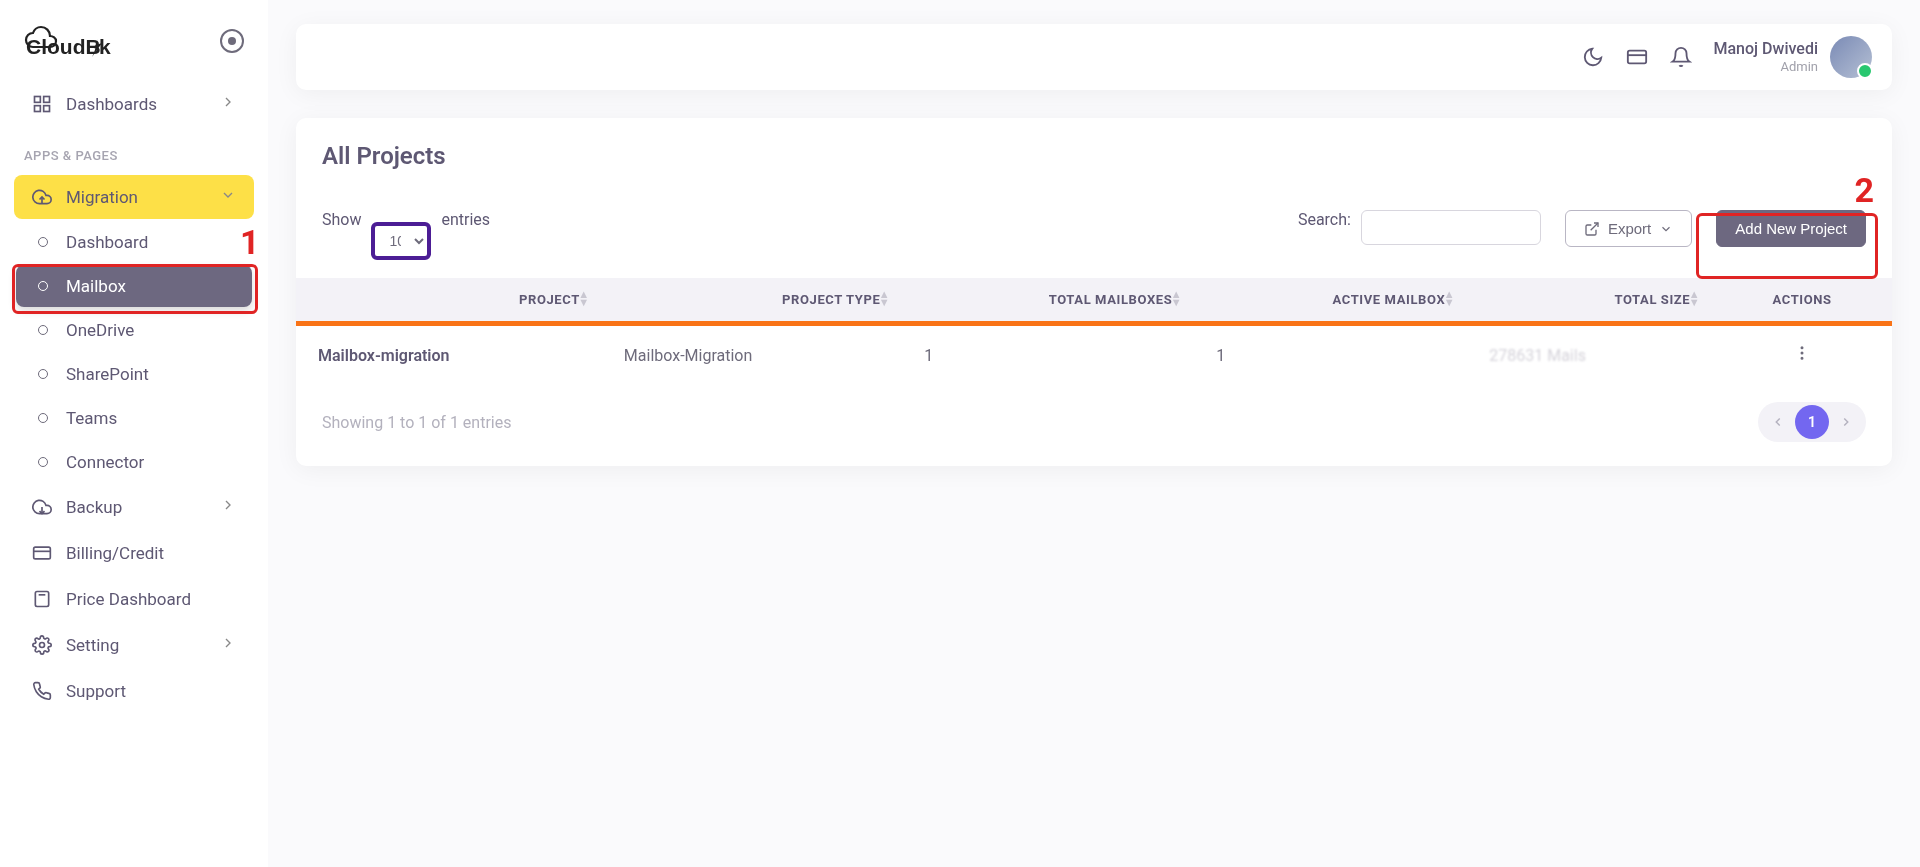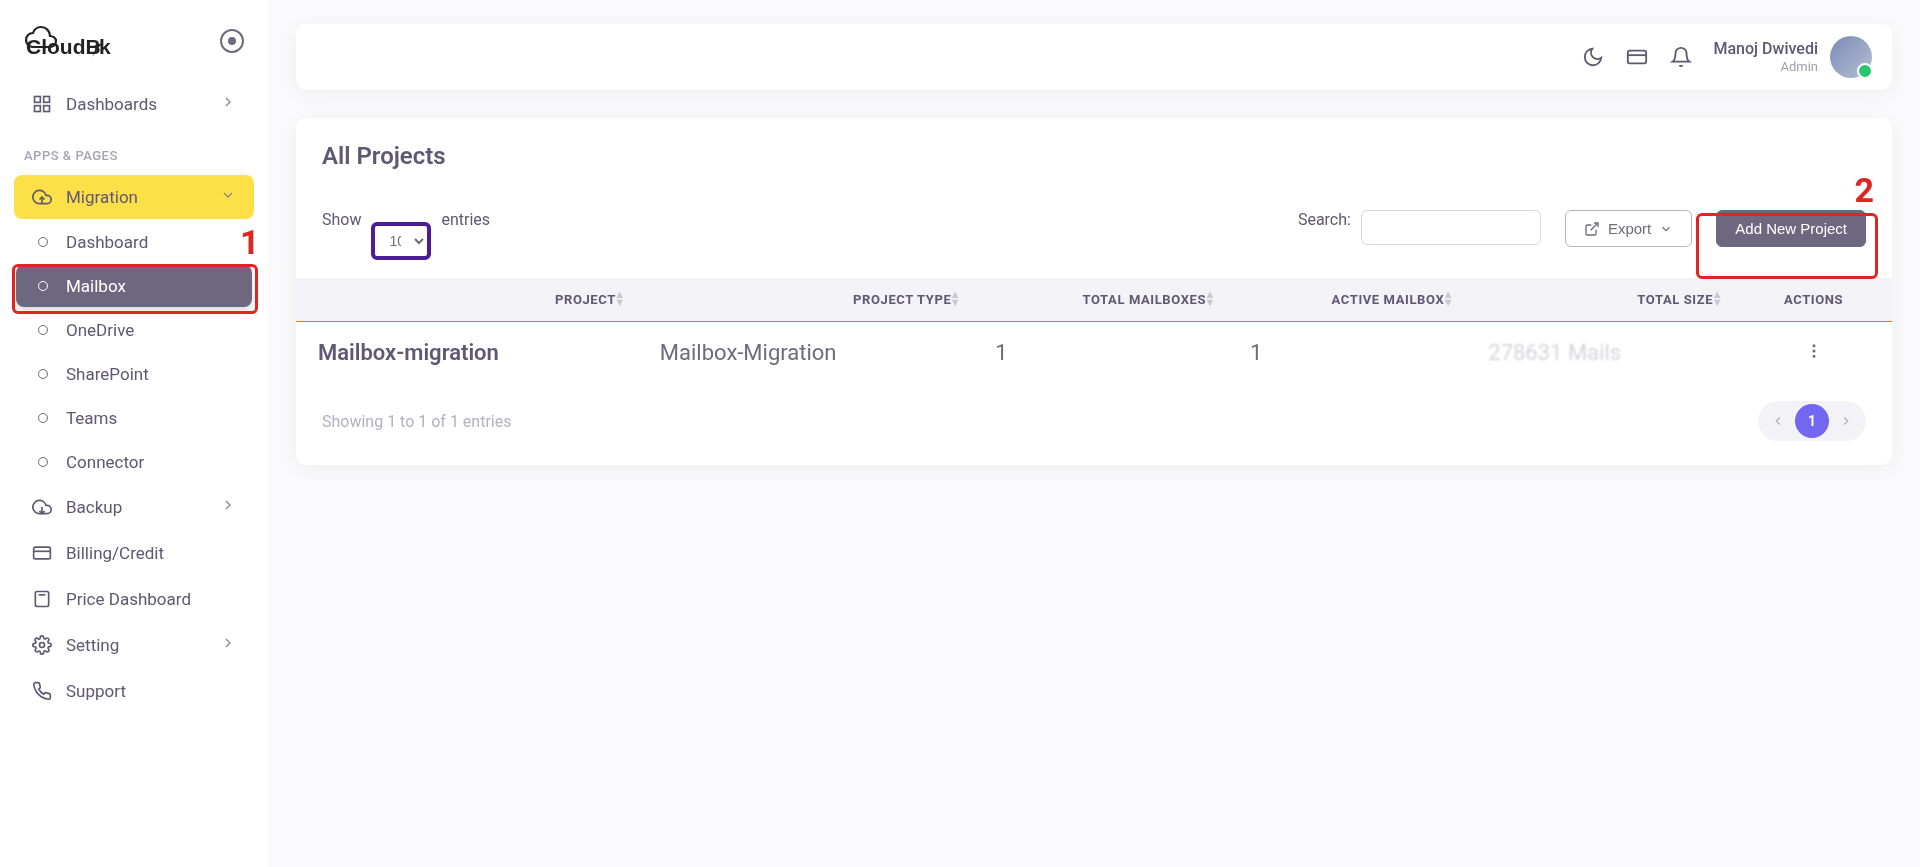--- a/index.html
+++ b/index.html
@@ -233,23 +233,23 @@
     position:absolute;
     right:12px;
     top:50%;
     transform:translateY(-50%);
     color:#c9c7d1;
     font-size:11px;
     line-height:0.8;
   }
   td {
     padding: 18px 22px;
-    font-size: 22px;
+    font-size: 16px;
     color: #6e6b7b;
-    border-top: 1px solid #f97316;
+    border-top: 5px solid #f97316;
   }
   td.bold { font-weight:600; color:#5e5873; }
   td.blur { color:#d5d3da; filter: blur(1px); }
   .dots-btn {
     cursor:pointer;
     color:#6e6b7b;
     display:inline-block;
   }
   .card-foot {
     display:flex;

